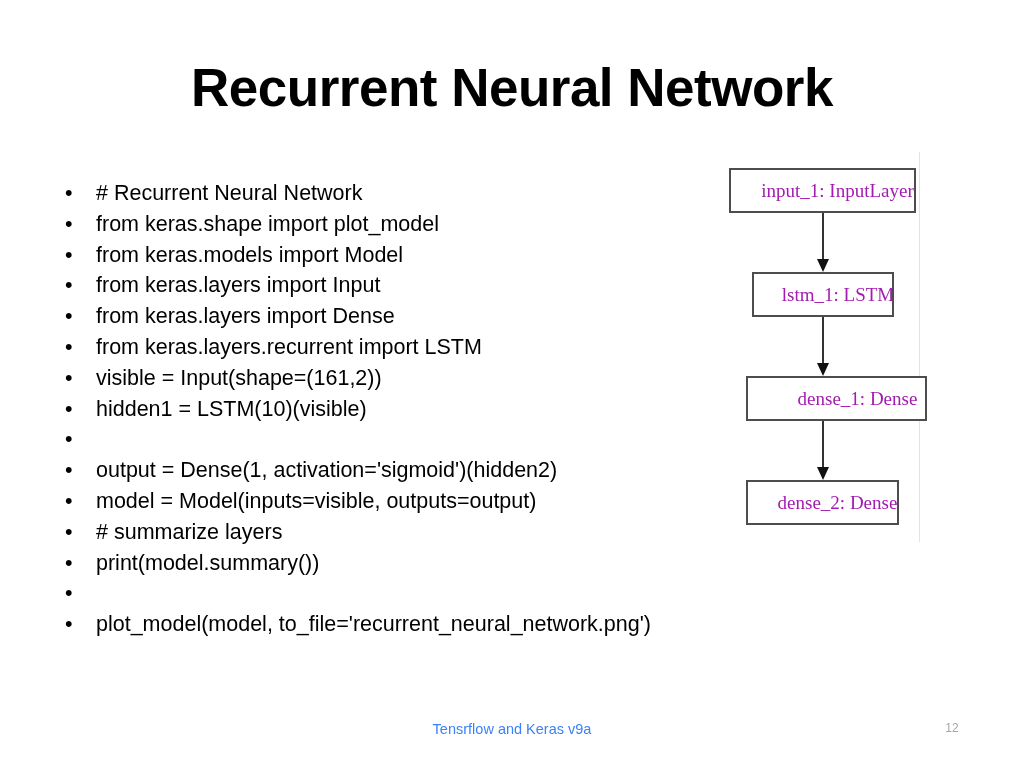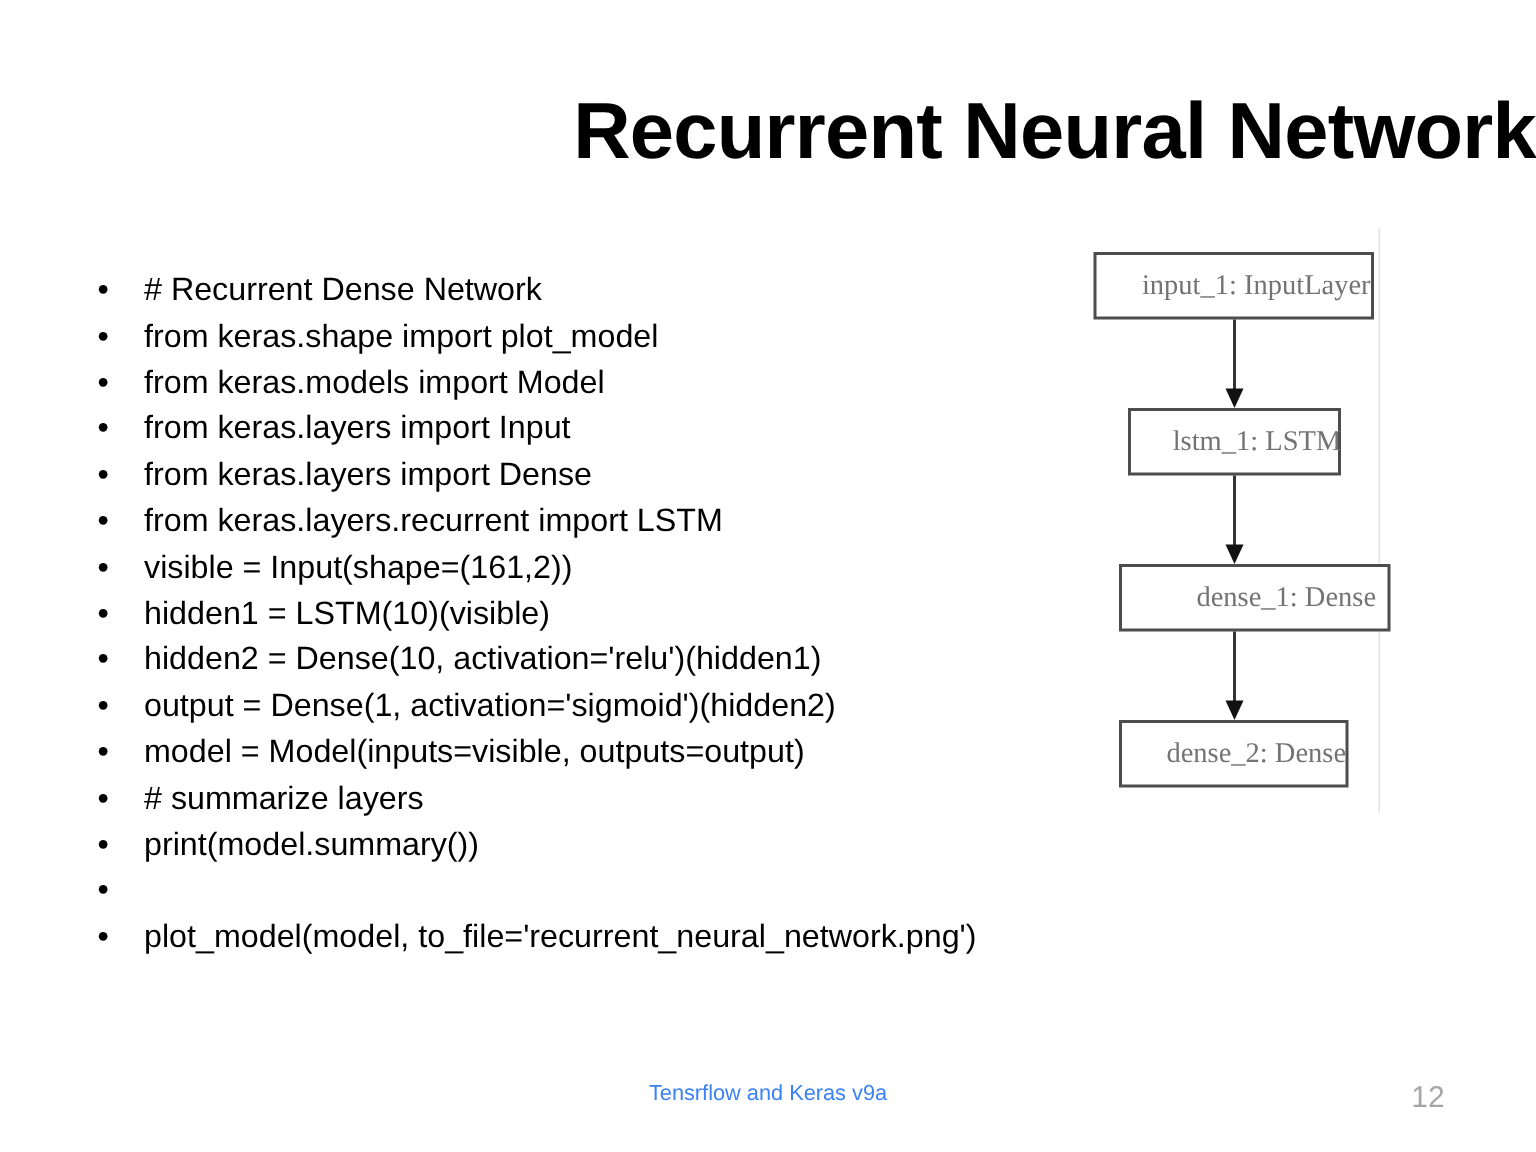--- a/index.html
+++ b/index.html
@@ -16,21 +16,21 @@
     font-family: "Liberation Sans", sans-serif;
     color: #000000;
   }
 
   
   .slide-title {
     position: absolute;
     left: 0;
     top: 58px;
     width: 1024px;
-    text-align: right;
+    text-align: center;
     font-family: "Liberation Sans", sans-serif;
     font-size: 53px;
     font-weight: bold;
     line-height: 1.12;
     letter-spacing: -0.5px;
     color: #000000;
     white-space: nowrap;
   }
 
   
@@ -89,21 +89,21 @@
     border: 2px solid #4d4d4d;
     background: #ffffff;
     display: flex;
     align-items: center;
     justify-content: center;
   }
   .node-box .node-label {
     font-family: "Liberation Serif", serif;
     font-size: 19px;
     font-weight: normal;
-    color: #737373;
+    color: #a21caf;
     white-space: nowrap;
     margin-left: 30px;
   }
   .node-input    { left: 29px;  top: 16px;  width: 187px; height: 45px; }
   .node-lstm     { left: 52px;  top: 120px; width: 142px; height: 45px; }
   .node-dense1   { left: 46px;  top: 224px; width: 181px; height: 45px; padding-left: 12px; }
   .node-dense2   { left: 46px;  top: 328px; width: 153px; height: 45px; }
 
   .arrow {
     position: absolute;
@@ -146,33 +146,33 @@
     color: #3b82f6;
     white-space: nowrap;
   }
   .page-number {
     position: absolute;
     left: 930px;
     top: 721px;
     width: 44px;
     text-align: center;
     font-family: "Liberation Sans", sans-serif;
-    font-size: 20px;
+    font-size: 12px;
     color: #a6a6a6;
   }
 </style>
 </head>
 <body>
 
 <div class="slide-title">Recurrent Neural Network</div>
 
 <ul class="code-list">
   <li>
     <span class="bullet-dot">•</span>
-    <span class="line-text"># Recurrent Dense Network</span>
+    <span class="line-text"># Recurrent Neural Network</span>
   </li>
   <li>
     <span class="bullet-dot">•</span>
     <span class="line-text">from keras.shape import plot_model</span>
   </li>
   <li>
     <span class="bullet-dot">•</span>
     <span class="line-text">from keras.models import Model</span>
   </li>
   <li>
@@ -190,21 +190,20 @@
   <li>
     <span class="bullet-dot">•</span>
     <span class="line-text">visible = Input(shape=(161,2))</span>
   </li>
   <li>
     <span class="bullet-dot">•</span>
     <span class="line-text">hidden1 = LSTM(10)(visible)</span>
   </li>
   <li>
     <span class="bullet-dot">•</span>
-    <span class="line-text">hidden2 = Dense(10, activation='relu')(hidden1)</span>
   </li>
   <li>
     <span class="bullet-dot">•</span>
     <span class="line-text">output = Dense(1, activation='sigmoid')(hidden2)</span>
   </li>
   <li>
     <span class="bullet-dot">•</span>
     <span class="line-text">model = Model(inputs=visible, outputs=output)</span>
   </li>
   <li>

